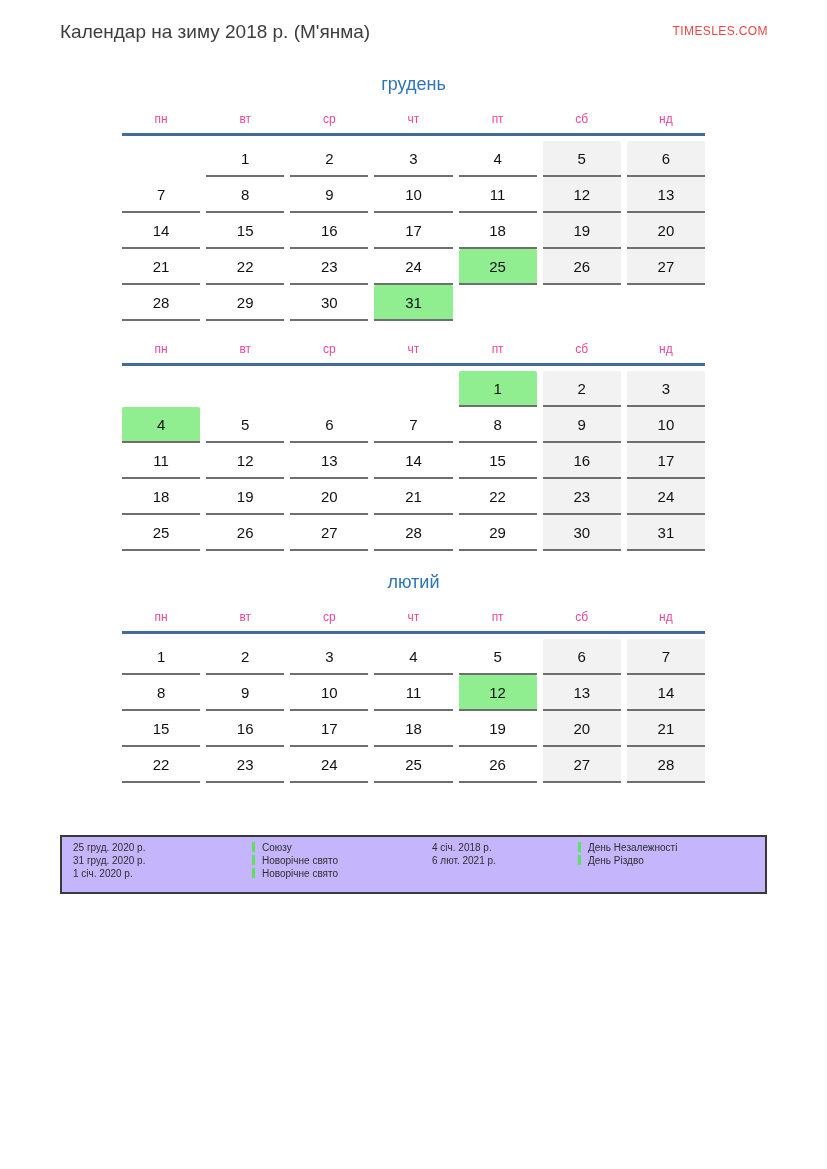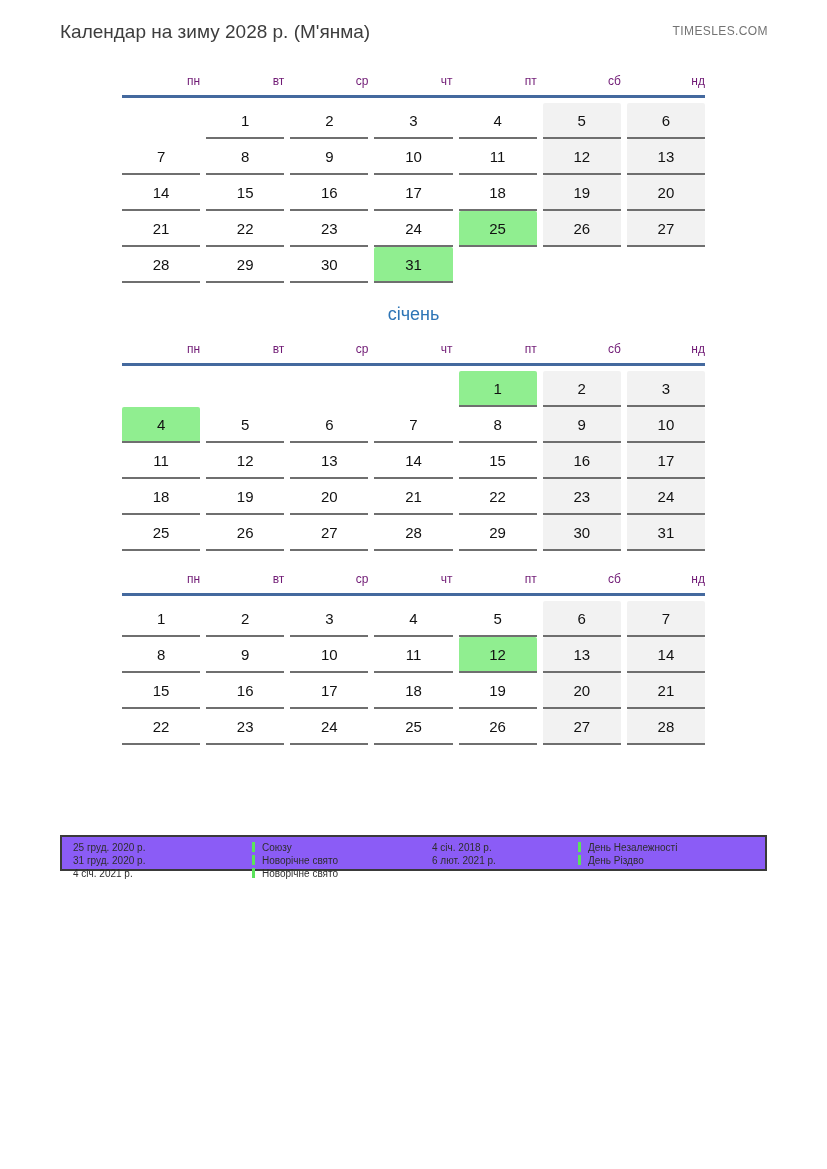--- a/index.html
+++ b/index.html
@@ -8,72 +8,73 @@
     width:827px; height:1169px; position:relative;
     font-family:"Liberation Sans", sans-serif; color:#1a1a1a;
     overflow:hidden;
   }
   .page-title {
     position:absolute; left:60px; top:20px;
     font-size:19px; font-weight:normal; color:#3d3d3d; line-height:24px;
   }
   .brand {
     position:absolute; right:59px; top:24px;
-    font-size:12px; color:#737373; letter-spacing:0.4px;
+    font-size:12px; color:#ef4444; letter-spacing:0.4px;
     text-decoration:none; cursor:pointer;
   }
   .months { position:absolute; left:122px; top:73px; width:583px; }
   .month { margin-bottom:20px; }
   .month-title {
     text-align:center; font-size:18px; font-weight:normal;
     color:#2e75b6; line-height:22px; margin-bottom:16px;
   }
   .weekday-row {
     display:grid; grid-template-columns:repeat(7,1fr); column-gap:6px;
     height:16px;
   }
-  .wd { text-align:right; font-size:12px; color:#701a75; line-height:16px; }
+  .wd { text-align:center; font-size:12px; color:#ec4899; line-height:16px; }
   .header-line { height:3px; background:#44699e; margin-top:6px; }
   .grid {
     display:grid; grid-template-columns:repeat(7,1fr); column-gap:6px;
     margin-top:5px;
   }
   .day {
     height:36px; display:flex; align-items:center; justify-content:center;
     font-size:15px; color:#111;
     border-bottom:2px solid #6f6f6f; border-radius:2px 2px 0 0;
   }
   .day.weekend { background:#f2f2f2; }
   .day.holiday { background:#90ee90; }
   .day.empty { border-bottom:none; background:transparent; }
   .legend {
-    position:absolute; left:60px; top:835px; width:707px; height:36px;
-    border:2px solid #3a3a3a; background:#8b5cf6;
+    position:absolute; left:60px; top:835px; width:707px; height:59px;
+    border:2px solid #3a3a3a; background:#c4b5fd;
   }
   .legend-col {
     position:absolute; top:5px;
     font-size:10px; line-height:12.8px; color:#2e2e2e; white-space:nowrap;
   }
   .legend-dates-0 { left:11px; }
   .legend-names-0 { left:190px; }
   .legend-dates-1 { left:370px; }
   .legend-names-1 { left:516px; }
   .legend-bar {
     display:inline-block; width:3px; height:10px; background:#5be35b;
     margin-right:7px; vertical-align:-1px;
   }
 </style>
 </head>
 <body>
 
-<h1 class="page-title">Календар на зиму 2028 р. (М'янма)</h1>
+<h1 class="page-title">Календар на зиму 2018 р. (М'янма)</h1>
 <a class="brand">TIMESLES.COM</a>
 
 <div class="months" id="months">
     <section class="month">
+      <h2 class="month-title">грудень</h2>
       <div class="weekday-row">
         <span class="wd">пн</span>
         <span class="wd">вт</span>
         <span class="wd">ср</span>
         <span class="wd">чт</span>
         <span class="wd">пт</span>
         <span class="wd">сб</span>
         <span class="wd">нд</span>
       </div>
       <div class="header-line"></div>
@@ -109,21 +110,20 @@
         <div class="day">28</div>
         <div class="day">29</div>
         <div class="day">30</div>
         <div class="day holiday">31</div>
         <div class="day empty"></div>
         <div class="day empty"></div>
         <div class="day empty"></div>
       </div>
     </section>
     <section class="month">
-      <h2 class="month-title">січень</h2>
       <div class="weekday-row">
         <span class="wd">пн</span>
         <span class="wd">вт</span>
         <span class="wd">ср</span>
         <span class="wd">чт</span>
         <span class="wd">пт</span>
         <span class="wd">сб</span>
         <span class="wd">нд</span>
       </div>
       <div class="header-line"></div>
@@ -159,20 +159,21 @@
         <div class="day">25</div>
         <div class="day">26</div>
         <div class="day">27</div>
         <div class="day">28</div>
         <div class="day">29</div>
         <div class="day weekend">30</div>
         <div class="day weekend">31</div>
       </div>
     </section>
     <section class="month">
+      <h2 class="month-title">лютий</h2>
       <div class="weekday-row">
         <span class="wd">пн</span>
         <span class="wd">вт</span>
         <span class="wd">ср</span>
         <span class="wd">чт</span>
         <span class="wd">пт</span>
         <span class="wd">сб</span>
         <span class="wd">нд</span>
       </div>
       <div class="header-line"></div>
@@ -206,21 +207,21 @@
         <div class="day weekend">27</div>
         <div class="day weekend">28</div>
       </div>
     </section>
   </div>
 
 <div class="legend" id="legend">
     <div class="legend-col legend-dates-0">
       <div class="legend-date">25 груд. 2020 р.</div>
       <div class="legend-date">31 груд. 2020 р.</div>
-      <div class="legend-date">4 січ. 2021 р.</div>
+      <div class="legend-date">1 січ. 2020 р.</div>
     </div>
     <div class="legend-col legend-names-0">
       <div class="legend-name-row"><span class="legend-bar"></span><span>Союзу</span></div>
       <div class="legend-name-row"><span class="legend-bar"></span><span>Новорічне свято</span></div>
       <div class="legend-name-row"><span class="legend-bar"></span><span>Новорічне свято</span></div>
     </div>
     <div class="legend-col legend-dates-1">
       <div class="legend-date">4 січ. 2018 р.</div>
       <div class="legend-date">6 лют. 2021 р.</div>
     </div>

